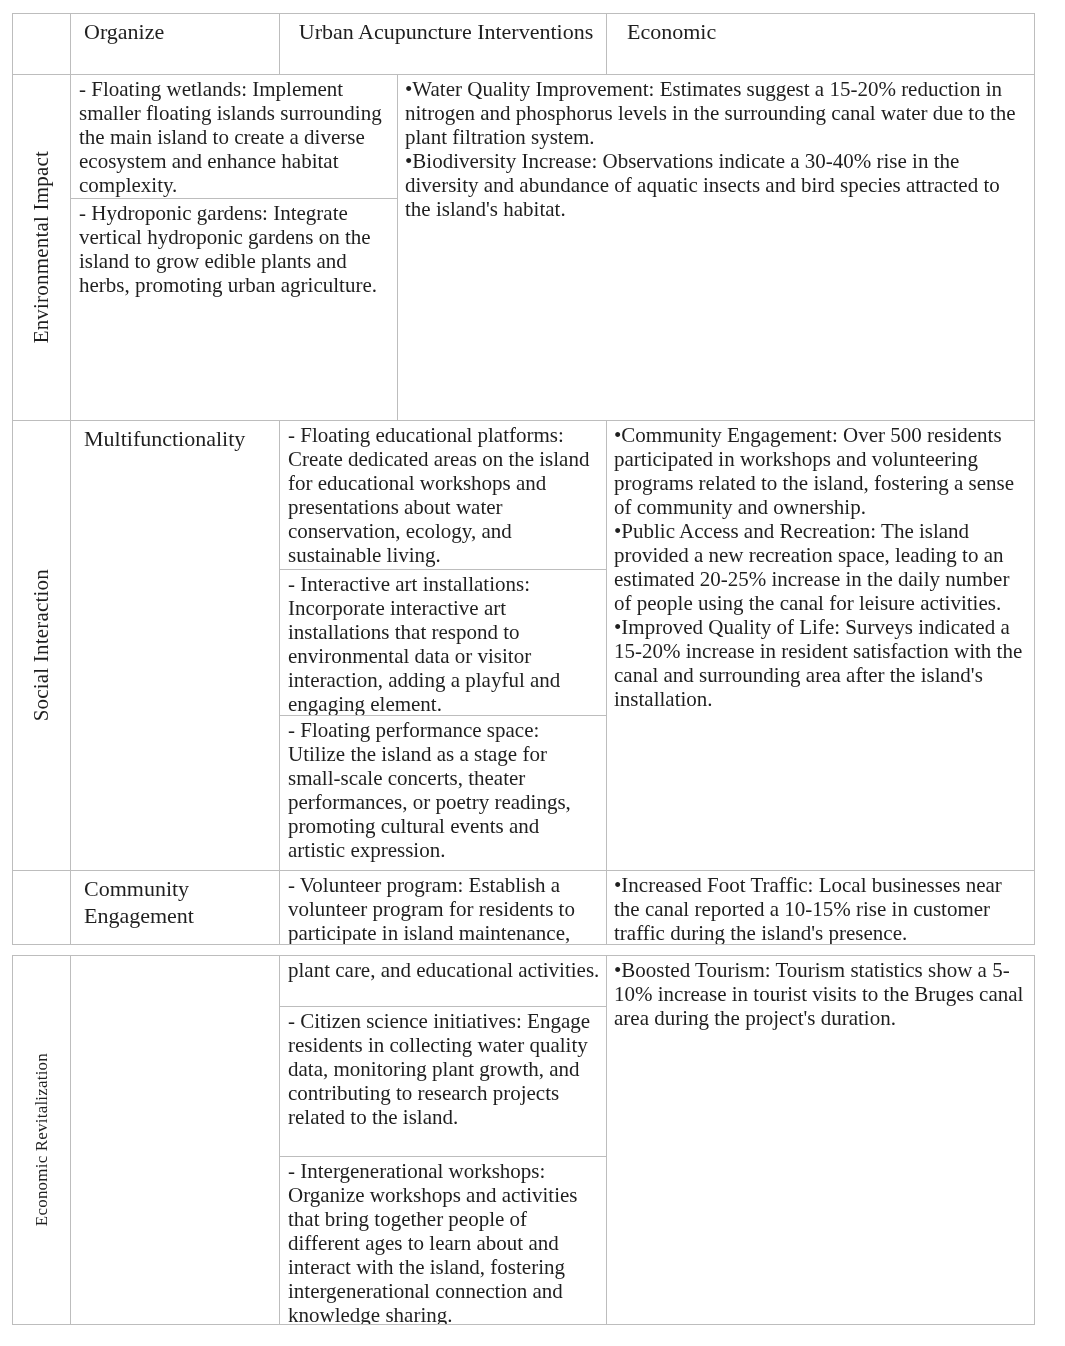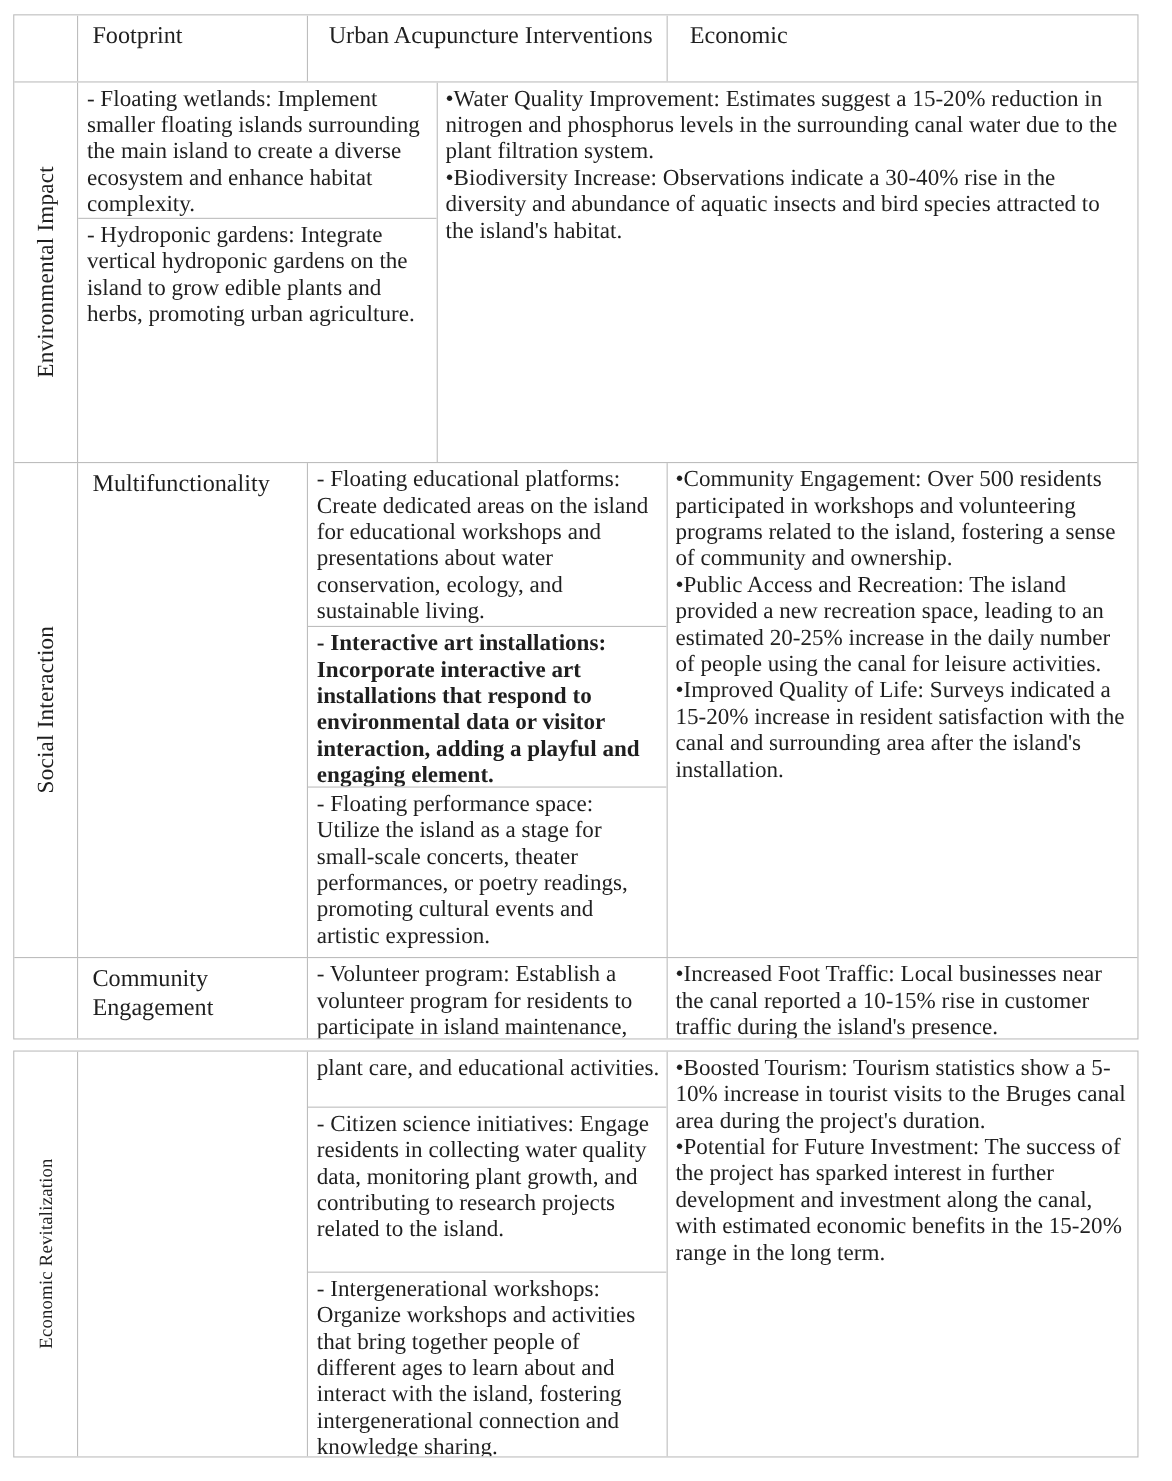--- a/index.html
+++ b/index.html
@@ -36,21 +36,21 @@
 </head>
 <body>
 
 <div class="page">
 
   <div class="tbl tbl-part-1">
 
     <div class="row hdr">
       <div class="c-group"></div>
       <div class="c-cat cell">
-        <span>Footprint</span>
+        <span>Organize</span>
       </div>
       <div class="c-int cell" style="display:block; padding:4px 8px 0 14px; font-size:22px; line-height:27px;text-align:center;">
         <span>Urban Acupuncture Interventions</span>
       </div>
       <div class="c-ben cell" style="font-size:22px; line-height:27px; padding:4px 8px 0 20px;">
         <span>Economic</span>
       </div>
     </div>
 
     <div class="row" style="height:346px;">
@@ -67,21 +67,21 @@
       </div>
     </div>
 
     <div class="row" style="height:450px;">
       <div class="c-group">
         <span class="vtext">Social Interaction</span>
       </div>
       <div class="c-cat">Multifunctionality</div>
       <div class="c-int">
         <div class="sub" style="height:148px;">- Floating educational platforms: Create dedicated areas on the island for educational workshops and presentations about water conservation, ecology, and sustainable living.</div>
-        <div class="sub" style="height:146px;font-weight:bold;">- Interactive art installations: Incorporate interactive art installations that respond to environmental data or visitor interaction, adding a playful and engaging element.</div>
+        <div class="sub" style="height:146px;">- Interactive art installations: Incorporate interactive art installations that respond to environmental data or visitor interaction, adding a playful and engaging element.</div>
         <div class="sub grow">- Floating performance space: Utilize the island as a stage for small-scale concerts, theater performances, or poetry readings, promoting cultural events and artistic expression.</div>
       </div>
       <div class="c-ben">
         <div class="benefit-item">•Community Engagement: Over 500 residents participated in workshops and volunteering programs related to the island, fostering a sense of community and ownership.</div>
         <div class="benefit-item">•Public Access and Recreation: The island provided a new recreation space, leading to an estimated 20-25% increase in the daily number of people using the canal for leisure activities.</div>
         <div class="benefit-item">•Improved Quality of Life: Surveys indicated a 15-20% increase in resident satisfaction with the canal and surrounding area after the island's installation.</div>
       </div>
     </div>
 
     <div class="row" style="height:74px;">
@@ -104,19 +104,18 @@
         <span class="vtext small">Economic Revitalization</span>
       </div>
       <div class="c-cat"></div>
       <div class="c-int">
         <div class="sub" style="height:50px;">plant care, and educational activities.</div>
         <div class="sub" style="height:150px;">- Citizen science initiatives: Engage residents in collecting water quality data, monitoring plant growth, and contributing to research projects related to the island.</div>
         <div class="sub grow">- Intergenerational workshops: Organize workshops and activities that bring together people of different ages to learn about and interact with the island, fostering intergenerational connection and knowledge sharing.</div>
       </div>
       <div class="c-ben">
         <div class="benefit-item">•Boosted Tourism: Tourism statistics show a 5-10% increase in tourist visits to the Bruges canal area during the project's duration.</div>
-        <div class="benefit-item">•Potential for Future Investment: The success of the project has sparked interest in further development and investment along the canal, with estimated economic benefits in the 15-20% range in the long term.</div>
       </div>
     </div>
 
   </div>
 
 </div>
 
 </body></html>

